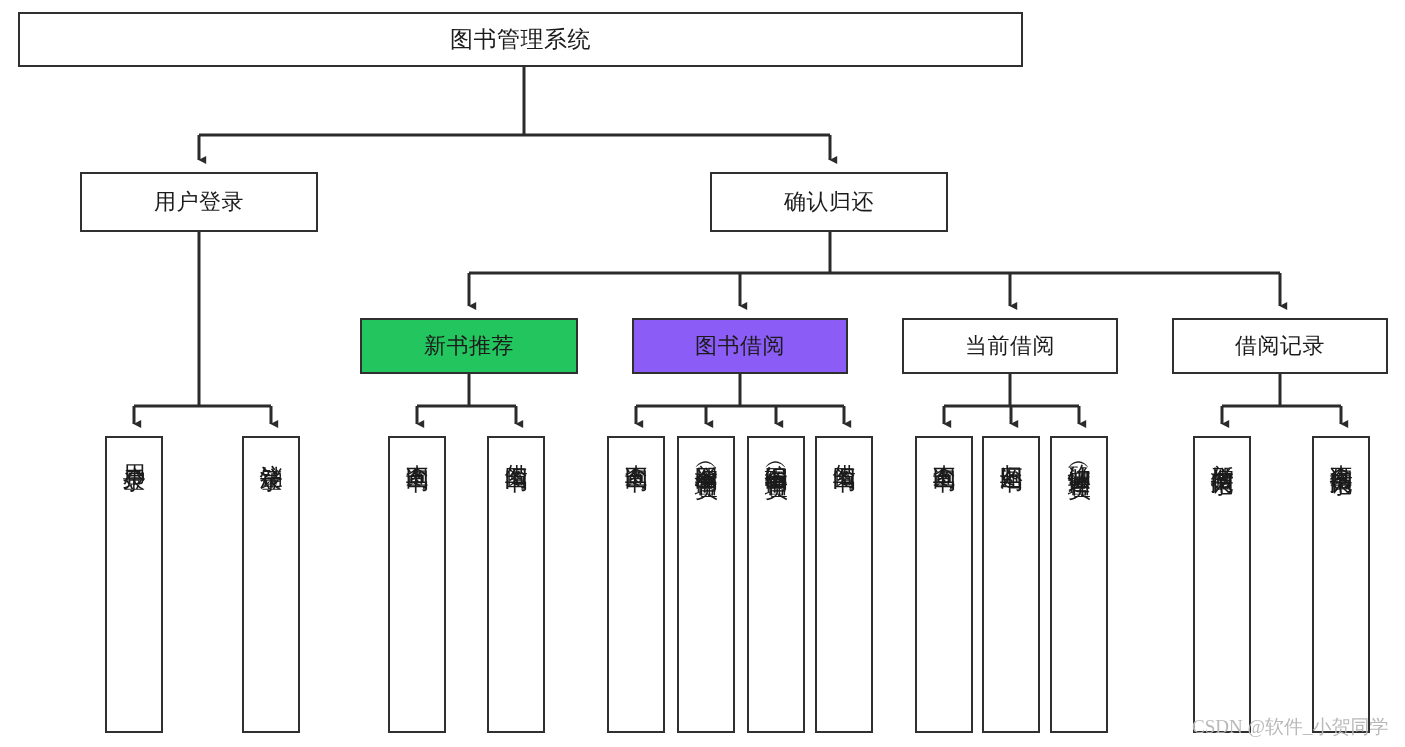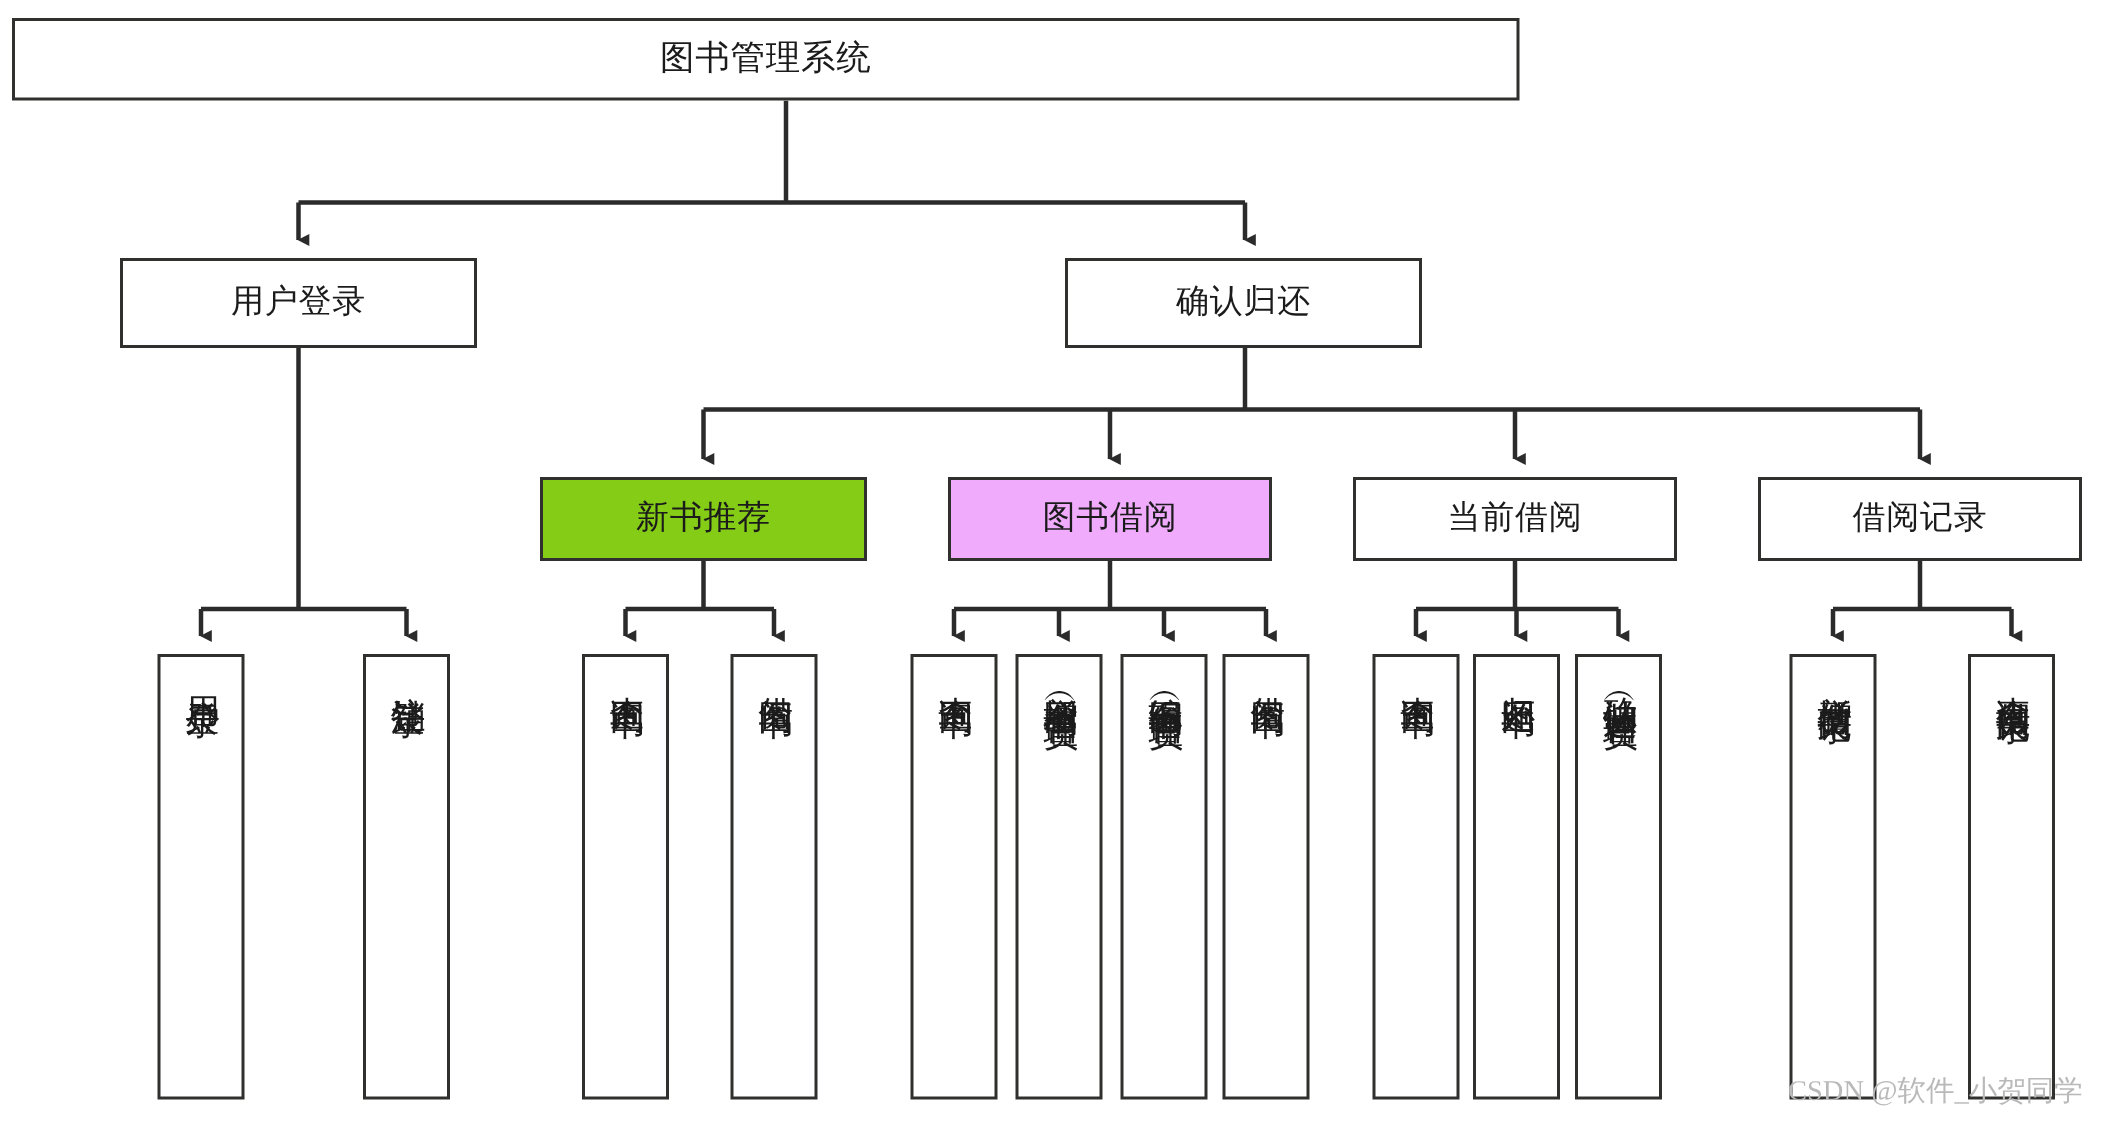--- a/index.html
+++ b/index.html
@@ -130,35 +130,35 @@
       <path d="M 1011,406 L 1011,424" marker-end="url(#arrowhead)"></path>
       <path d="M 1079,406 L 1079,424" marker-end="url(#arrowhead)"></path>
 
       <path d="M 1280,374 L 1280,406"></path>
       <path d="M 1222,406 L 1341,406"></path>
       <path d="M 1222,406 L 1222,424" marker-end="url(#arrowhead)"></path>
       <path d="M 1341,406 L 1341,424" marker-end="url(#arrowhead)"></path>
     </g>
   </svg>
 
-  <div class="node root" style="left: 8px; top: 12px; width: 1005px; height: 55px; background: rgb(255, 255, 255); border-color: rgb(48, 48, 47); color: rgb(27, 27, 27);">
+  <div class="node root" style="left: 18px; top: 12px; width: 1005px; height: 55px; background: rgb(255, 255, 255); border-color: rgb(48, 48, 47); color: rgb(27, 27, 27);">
     <span class="node-label">图书管理系统</span>
   </div>
 
   <div class="node branch" style="left: 80px; top: 172px; width: 238px; height: 60px; background: rgb(255, 255, 255); border-color: rgb(48, 48, 47); color: rgb(27, 27, 27);">
     <span class="node-label">用户登录</span>
   </div>
   <div class="node branch" style="left: 710px; top: 172px; width: 238px; height: 60px; background: rgb(255, 255, 255); border-color: rgb(48, 48, 47); color: rgb(27, 27, 27);">
     <span class="node-label">确认归还</span>
   </div>
 
-  <div class="node branch" style="left: 360px; top: 318px; width: 218px; height: 56px; background: #84cc16; border-color: rgb(48, 48, 47); color: rgb(27, 27, 27);">
+  <div class="node branch" style="left: 360px; top: 318px; width: 218px; height: 56px; background: #22c55e; border-color: rgb(48, 48, 47); color: rgb(27, 27, 27);">
     <span class="node-label">新书推荐</span>
   </div>
-  <div class="node branch" style="left: 632px; top: 318px; width: 216px; height: 56px; background: #f0abfc; border-color: rgb(48, 48, 47); color: rgb(27, 27, 27);">
+  <div class="node branch" style="left: 632px; top: 318px; width: 216px; height: 56px; background: #8b5cf6; border-color: rgb(48, 48, 47); color: rgb(27, 27, 27);">
     <span class="node-label">图书借阅</span>
   </div>
   <div class="node branch" style="left: 1172px; top: 318px; width: 216px; height: 56px; background: rgb(255, 255, 255); border-color: rgb(48, 48, 47); color: rgb(27, 27, 27);">
     <span class="node-label">借阅记录</span>
   </div>
   <div class="node branch" style="left: 902px; top: 318px; width: 216px; height: 56px; background: rgb(255, 255, 255); border-color: rgb(48, 48, 47); color: rgb(27, 27, 27);">
     <span class="node-label">当前借阅</span>
   </div>
 
   <div class="node leaf" style="left: 105px; top: 436px; width: 58px; height: 297px; background: rgb(255, 255, 255); border-color: rgb(48, 48, 47); color: rgb(27, 27, 27);">

